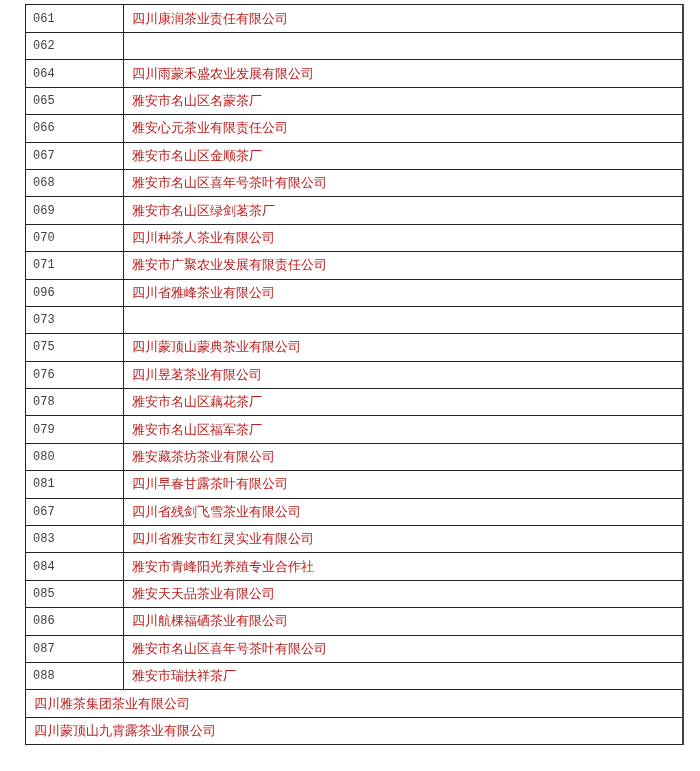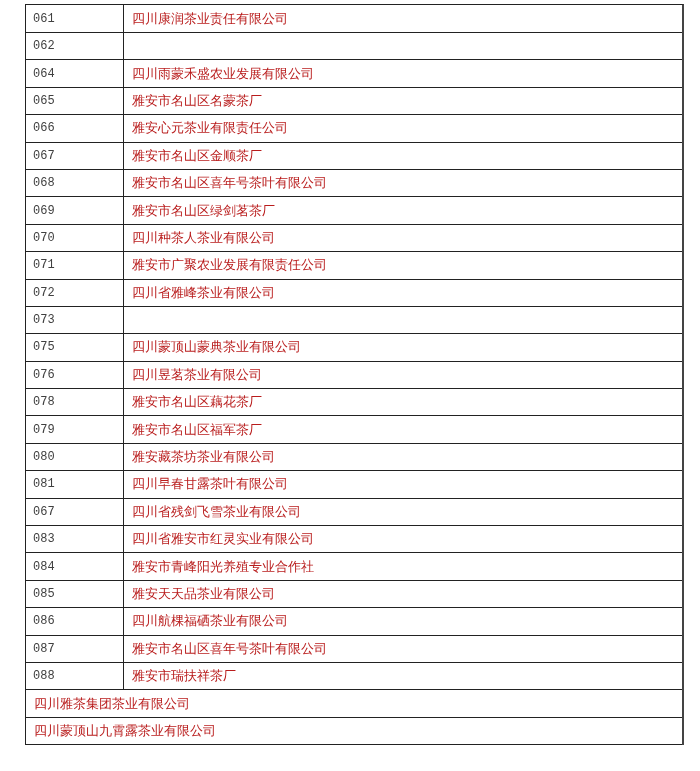--- a/index.html
+++ b/index.html
@@ -50,21 +50,21 @@
     </div>
   <div class="row">
       <div class="cell-id">070</div>
       <div class="cell-name">四川种茶人茶业有限公司</div>
     </div>
   <div class="row">
       <div class="cell-id">071</div>
       <div class="cell-name">雅安市广聚农业发展有限责任公司</div>
     </div>
   <div class="row">
-      <div class="cell-id">072</div>
+      <div class="cell-id">096</div>
       <div class="cell-name">四川省雅峰茶业有限公司</div>
     </div>
   <div class="row">
       <div class="cell-id">073</div>
     </div>
   <div class="row">
       <div class="cell-id">075</div>
       <div class="cell-name">四川蒙顶山蒙典茶业有限公司</div>
     </div>
   <div class="row">

